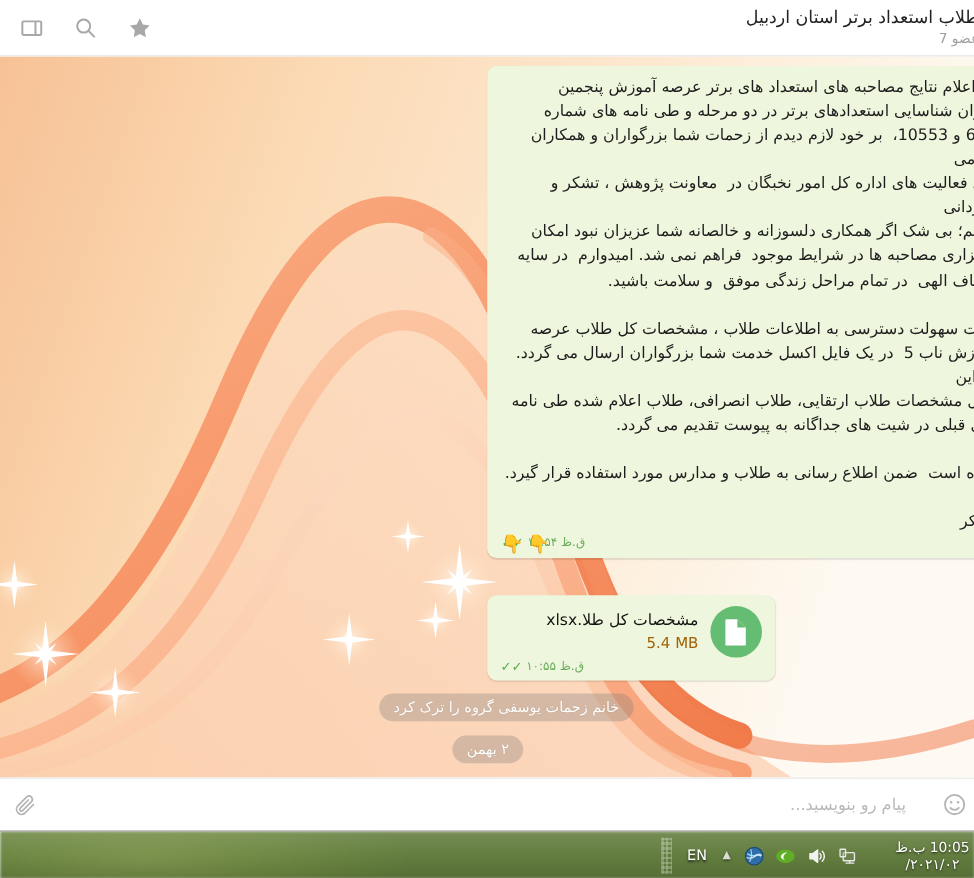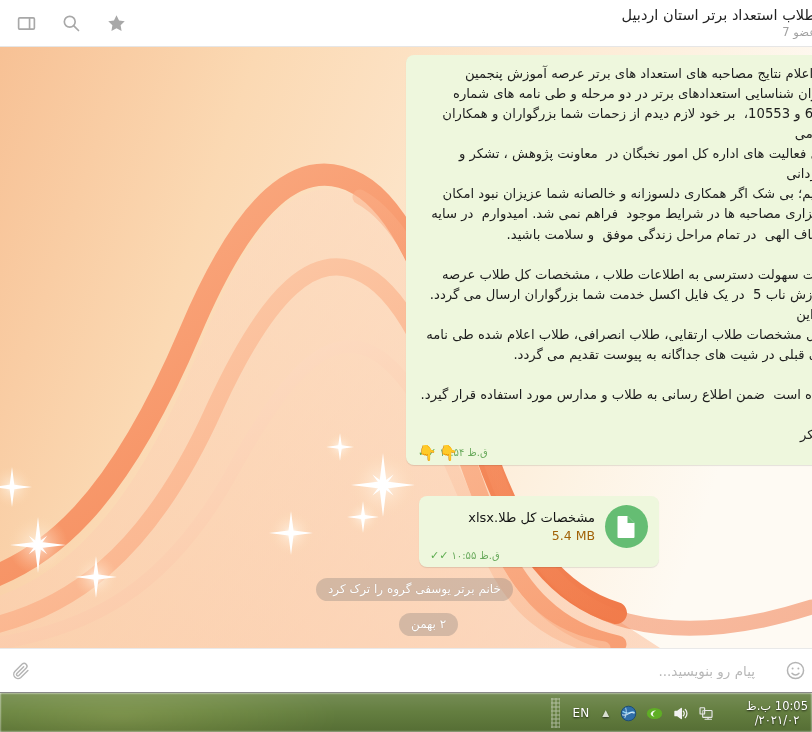--- a/index.html
+++ b/index.html
@@ -140,21 +140,20 @@
   }
 
   
   #bubble-file {
     top: 449px;
     left: 406px;
     width: 240px;
     border-radius: 8px;
     padding: 9px 11px 3px 11px;
     display: block;
-    margin-left: 13px;
   }
   .file-row {
     display: flex;
     align-items: center;
     direction: rtl;
     gap: 10px;
   }
   .file-icon-circle {
     width: 43px; height: 43px;
     border-radius: 50%;
@@ -186,21 +185,21 @@
     color: #ffffff;
     border-radius: 12px;
     font-size: 12px;
     padding: 4px 12px 5px 12px;
     white-space: nowrap;
     direction: rtl;
     z-index: 6;
     text-shadow: 0 0 1px rgba(0,0,0,0.18);
   }
   #pill-left-group { top: 531px; left: 316px; }
-  #pill-date { top: 566px; left: 399px; }
+  #pill-date { top: 566px; left: 377px; }
 
   
   .composer {
     position: absolute;
     top: 648px; left: 0;
     width: 812px;
     height: 44px;
     background: #ffffff;
     border-top: 1px solid #e9e9e9;
     display: flex;
@@ -438,21 +437,21 @@
 شده است  ضمن اطلاع رسانی به طلاب و مدارس مورد استفاده قرار گیرد.
 
 تشکر</div>
         <div class="emoji-row">👇👇</div>
         <div class="msg-footer">
           <span class="tick">✓✓</span>
           <span class="msg-time">ق.ظ ۱۰:۵۴</span>
         </div>
       </div>
 
-      <div class="service-pill" id="pill-left-group">خانم برتر یوسفی گروه را ترک کرد</div>
+      <div class="service-pill" id="pill-left-group">خانم زحمات یوسفی گروه را ترک کرد</div>
       <div class="service-pill" id="pill-date">۲ بهمن</div>
 
       <div class="bubble" id="bubble-file">
         <div class="file-row">
           <div class="file-icon-circle">
             <svg width="21" height="24" viewBox="0 0 20 24" fill="#ffffff">
               <path d="M2 1h9l7 7v14a1 1 0 0 1-1 1H2a1 1 0 0 1-1-1V2a1 1 0 0 1 1-1z"></path>
               <path d="M11 1l7 7h-7z" fill="#65bd73"></path>
             </svg>
           </div>

